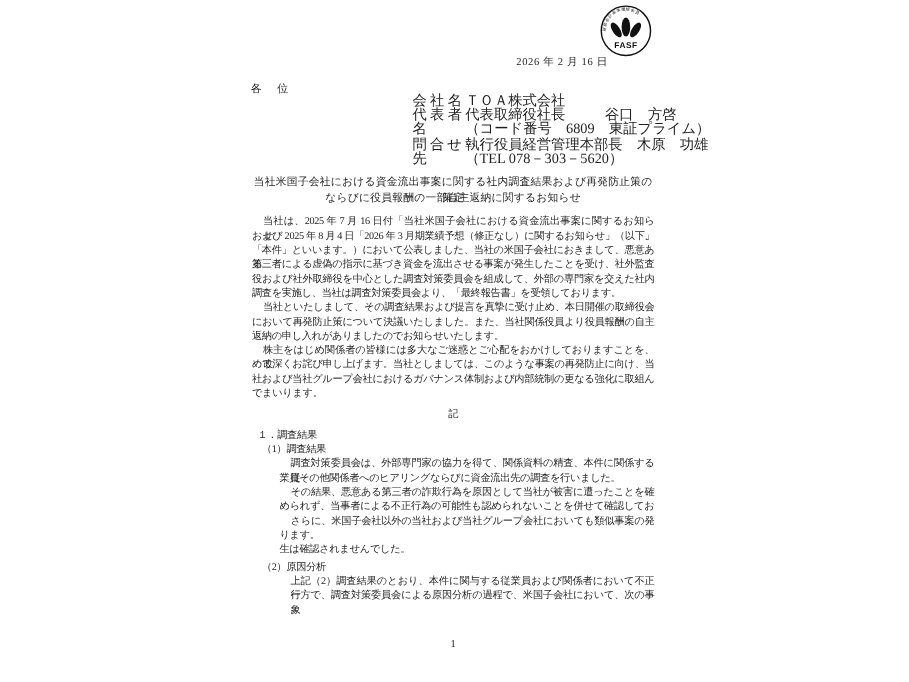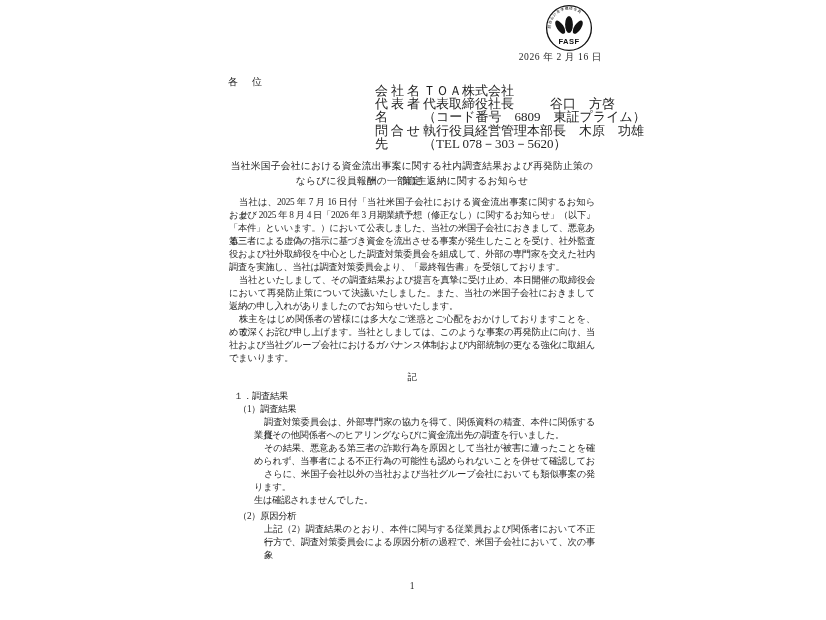--- a/index.html
+++ b/index.html
@@ -6,21 +6,21 @@
   .page {
     position:relative; width:826px; height:620px; background:#ffffff;
     font-family:"Liberation Serif","DejaVu Serif",serif;
     color:#1f1f1f; overflow:hidden;
   }
   
   .logo { position:absolute; left:545px; top:4px; width:48px; height:48px; }
   
   .date {
     position:absolute; top:50px; left:420px; width:182px;
-    text-align:right; font-size:9.6px; letter-spacing:0.6px;
+    text-align:center; font-size:9.6px; letter-spacing:0.6px;
     height:13px; line-height:13px;
   }
   
   .recipient {
     position:absolute; left:228px; top:75px; font-size:10px;
     height:13px; line-height:13px; letter-spacing:2px;
   }
   
   .company { position:absolute; left:375px; top:84px; font-size:13px; }
   .crow { display:flex; height:13.2px; line-height:13.2px; }
@@ -106,21 +106,21 @@
   </div>
 
   <div class="body" id="body-lines">
       <div class="bl pf full">当社は、2025 年 7 月 16 日付「当社米国子会社における資金流出事案に関するお知らせ」</div>
       <div class="bl full">および 2025 年 8 月 4 日「2026 年 3 月期業績予想（修正なし）に関するお知らせ」（以下、</div>
       <div class="bl full">「本件」といいます。）において公表しました、当社の米国子会社におきまして、悪意ある</div>
       <div class="bl full">第三者による虚偽の指示に基づき資金を流出させる事案が発生したことを受け、社外監査</div>
       <div class="bl full">役および社外取締役を中心とした調査対策委員会を組成して、外部の専門家を交えた社内</div>
       <div class="bl">調査を実施し、当社は調査対策委員会より、「最終報告書」を受領しております。</div>
       <div class="bl pf full">当社といたしまして、その調査結果および提言を真摯に受け止め、本日開催の取締役会</div>
-      <div class="bl full">において再発防止策について決議いたしました。また、当社の米国子会社におきまして</div>
+      <div class="bl full">において再発防止策について決議いたしました。また、当社関係役員より役員報酬の自主</div>
       <div class="bl">返納の申し入れがありましたのでお知らせいたします。</div>
       <div class="bl pf full">株主をはじめ関係者の皆様には多大なご迷惑とご心配をおかけしておりますことを、改</div>
       <div class="bl full">めて深くお詫び申し上げます。当社としましては、このような事案の再発防止に向け、当</div>
       <div class="bl full">社および当社グループ会社におけるガバナンス体制および内部統制の更なる強化に取組ん</div>
       <div class="bl">でまいります。</div>
       <div class="sp"></div>
       <div class="bl center">記</div>
       <div class="sp"></div>
       <div class="bl sec">１．調査結果</div>
       <div class="bl sub">（1）調査結果</div>

